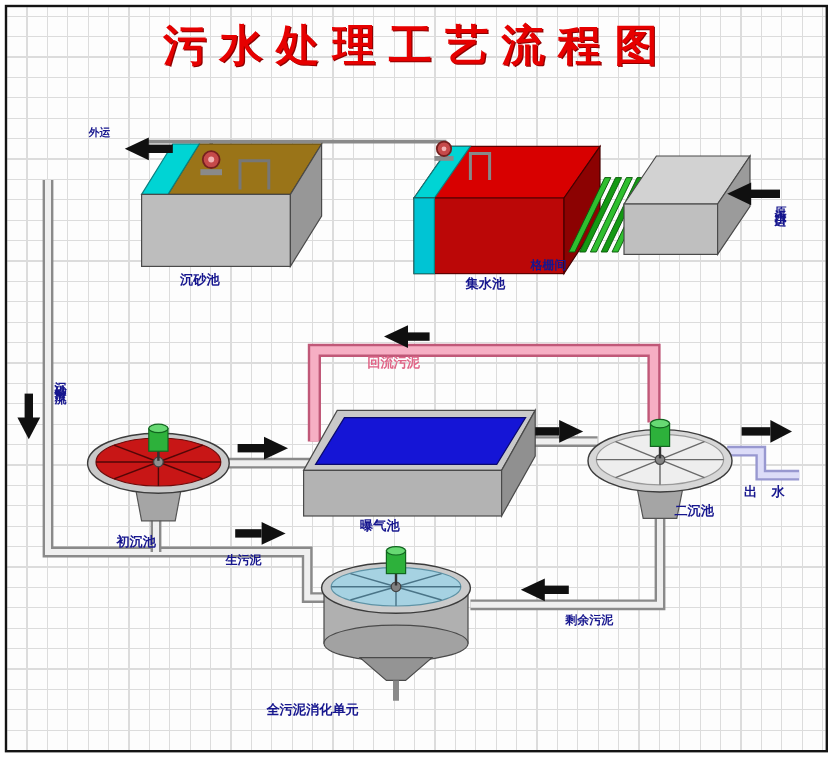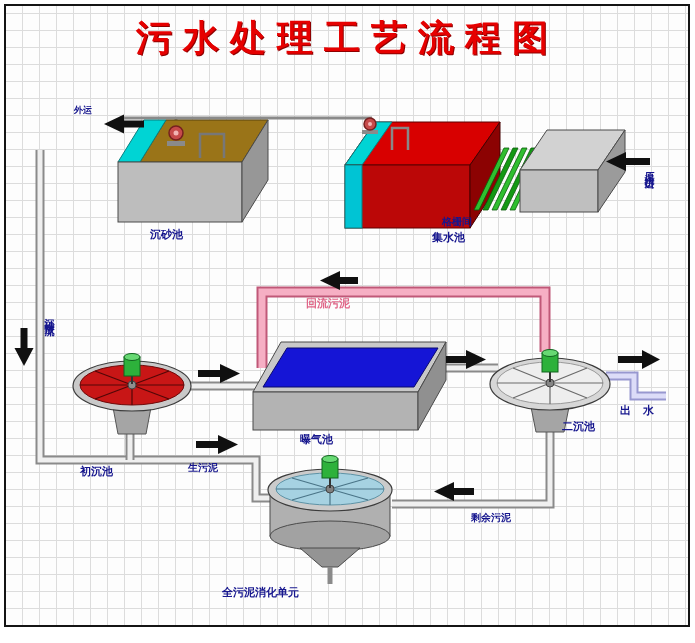--- a/index.html
+++ b/index.html
@@ -253,25 +253,25 @@
         <rect x="20.5" y="328" width="7" height="24"></rect>
         <polygon points="24,366 14.5,348 33.5,348"></polygon>
       </g>
     </g>
   </svg>
 
   <div class="title">污水处理工艺流程图</div>
 
   <div class="lbl lbl-sm" style="left:74px;top:106px;">外运</div>
   <div class="lbl" style="left:150px;top:228px;">沉砂池</div>
-  <div class="lbl" style="left:388px;top:231px;margin-left:44px;">集水池</div>
+  <div class="lbl" style="left:388px;top:231px;">集水池</div>
   <div class="lbl" style="left:442px;top:216px;font-size:10px;">格栅间</div>
   <div class="lbl lbl-v" style="left:644px;top:164px;">原污水进口</div>
   <div class="lbl lbl-pink" style="left:306px;top:297px;">回流污泥</div>
-  <div class="lbl" style="left:80px;top:446px;margin-top:19px;">初沉池</div>
+  <div class="lbl" style="left:97px;top:446px;">初沉池</div>
   <div class="lbl" style="left:300px;top:433px;">曝气池</div>
   <div class="lbl" style="left:562px;top:420px;">二沉池</div>
   <div class="lbl" style="left:188px;top:462px;font-size:10px;">生污泥</div>
   <div class="lbl" style="left:440px;top:512px;font-size:10px;margin-left:31px;">剩余污泥</div>
   <div class="lbl lbl-spaced" style="left:620px;top:404px;text-align:right;">出水</div>
   <div class="lbl" style="left:222px;top:586px;">全污泥消化单元</div>
   <div class="lbl lbl-v" style="left:44px;top:310px;">沉砂排放流</div>
 </div>
 
 </body></html>

